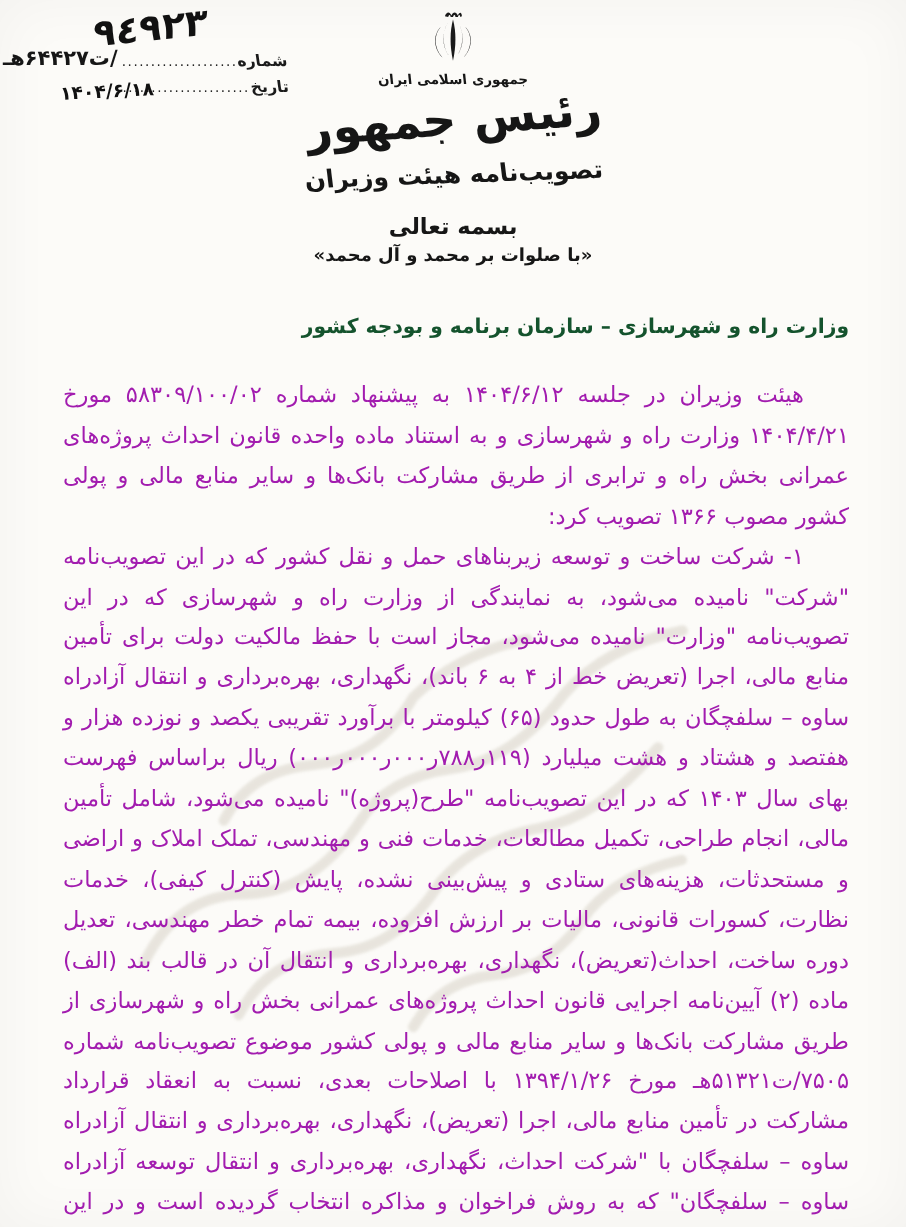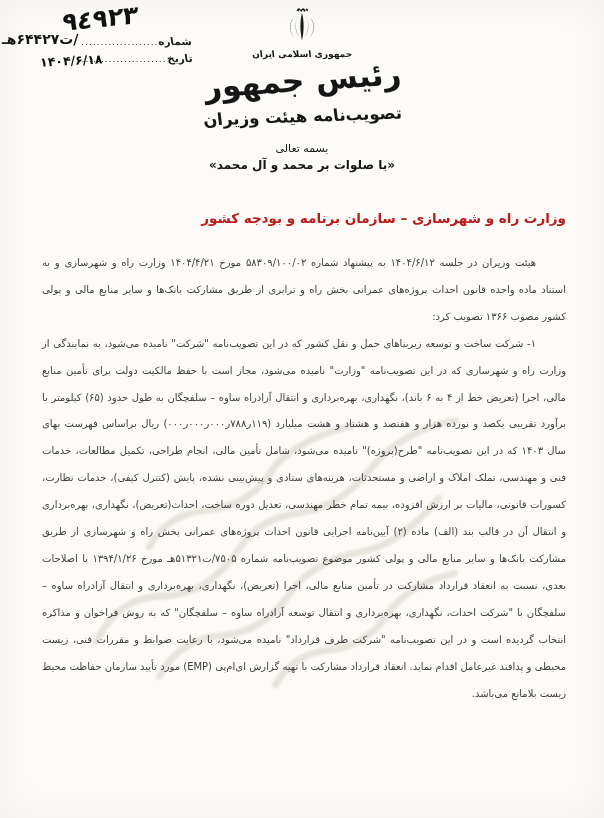--- a/index.html
+++ b/index.html
@@ -41,33 +41,33 @@
   .country{font-size:9px;font-weight:bold;margin-top:1px;transform:skewX(6deg);}
   .president{
     font-size:31px;font-weight:bold;margin-top:4px;
     transform:rotate(-4deg) skewX(6deg);
     letter-spacing:0px;line-height:1.1;
   }
   .doctype{
     font-size:16.5px;font-weight:bold;margin-top:10px;
     transform:rotate(-2deg) skewX(5deg);
   }
-  .basmala{font-size:11px;font-weight:normal;margin-top:16px;}
+  .basmala{font-size:15px;font-weight:bold;margin-top:16px;}
   .salutation{font-size:12px;font-weight:bold;margin-top:3px;}
   
   .addressee{
     position:absolute;top:210px;right:38px;left:42px;
     direction:rtl;text-align:right;
-    font-size:13.5px;font-weight:bold;color:#b91c1c;
+    font-size:13.5px;font-weight:bold;color:#14532d;
   }
   
   .body-text{
     position:absolute;top:250px;right:38px;left:42px;bottom:4px;
     direction:rtl;text-align:justify;
-    font-size:10px;line-height:26.9px;color:#404040;
+    font-size:15px;line-height:26.9px;color:#a21caf;
   }
   .body-text p{margin:0;text-indent:30px;}
   
   .watermark{
     position:absolute;left:40px;top:290px;width:540px;height:440px;
     pointer-events:none;opacity:.55;filter:blur(1.2px);
   }
 </style>
 </head>
 <body>

